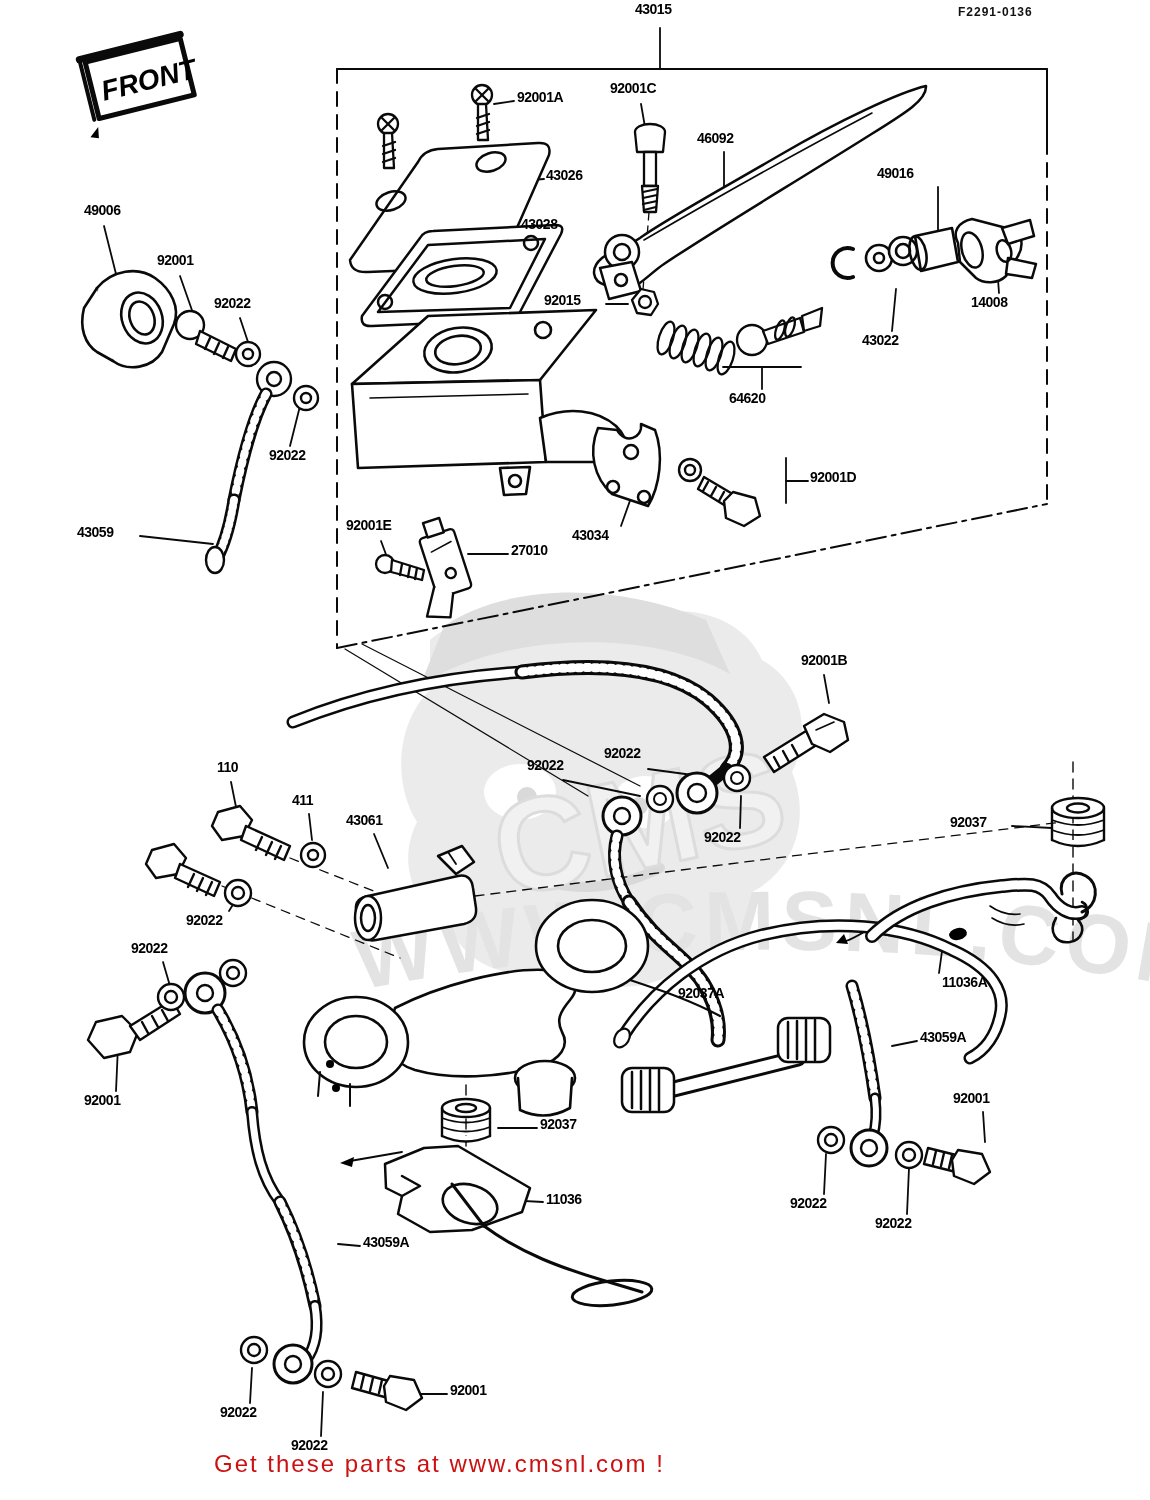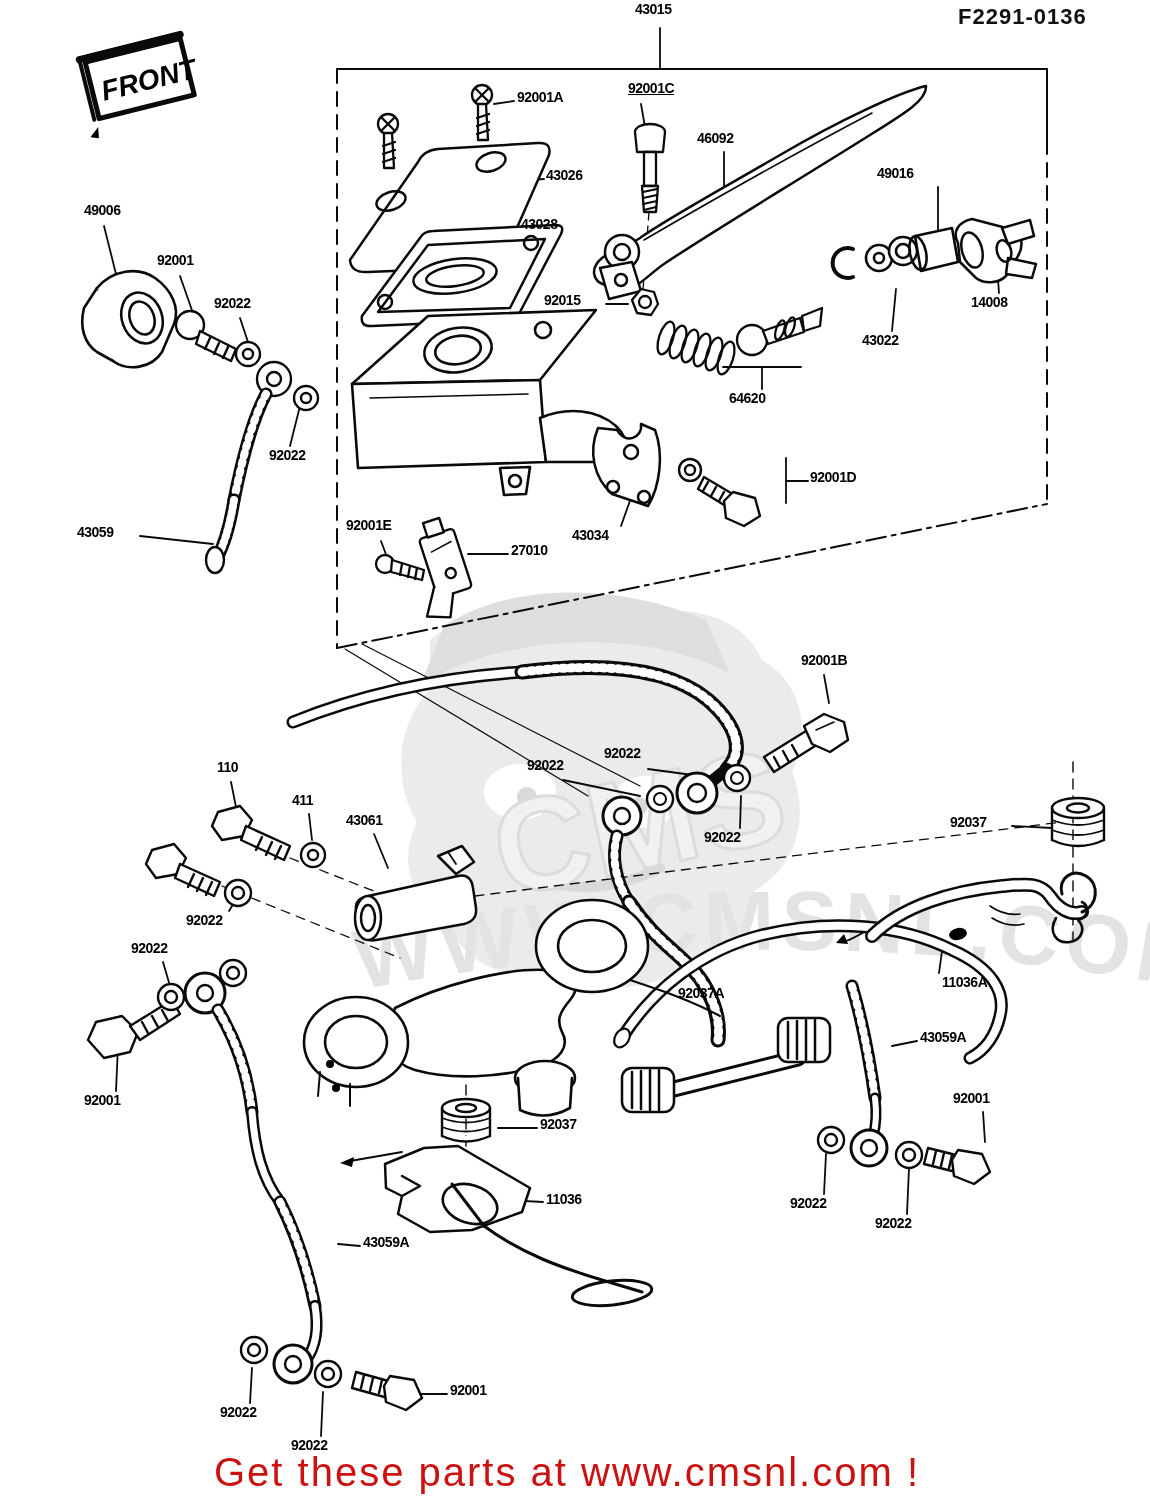--- a/index.html
+++ b/index.html
@@ -1,22 +1,22 @@
 <!DOCTYPE html>
 <html><head>
 <meta charset="utf-8">
 <style>
   html,body{margin:0;padding:0;background:#fff;}
   #fiche{position:relative;width:1150px;height:1500px;background:#ffffff;overflow:hidden;
          font-family:"Liberation Sans",sans-serif;}
   #art{position:absolute;left:0;top:0;width:1150px;height:1500px;}
   .txt{position:absolute;white-space:nowrap;line-height:1;}
   #page-title{left:20px;top:14px;font-size:27px;letter-spacing:1.5px;color:#8a8a8a;}
-  #fiche-code{left:958px;top:6px;font-size:22px;font-weight:700;letter-spacing:1px;color:#111;}
-  #footer-banner{left:214px;top:1452px;font-size:40px;letter-spacing:2px;color:#cc1111;}
+  #fiche-code{left:958px;top:6px;font-size:12px;font-weight:700;letter-spacing:1px;color:#111;}
+  #footer-banner{left:214px;top:1452px;font-size:24px;letter-spacing:2px;color:#cc1111;}
   .plabel{position:absolute;white-space:nowrap;line-height:1;
           font-family:"Liberation Sans",sans-serif;font-weight:700;font-size:14px;
           letter-spacing:-0.5px;color:#000;}
   svg text{font-family:"Liberation Sans",sans-serif;}
 </style>
 </head>
 <body>
 
 <div id="fiche">
 
@@ -454,21 +454,21 @@
     <path d="M484,1226 C522,1254 562,1268 602,1280 L642,1292" stroke-width="3"></path>
     <ellipse cx="612" cy="1293" rx="40" ry="12" transform="rotate(-6 612 1293)" stroke-width="3"></ellipse>
   </g>
 
 </svg>
 
 <div class="txt" id="fiche-code">F2291-0136</div>
 <div id="labels">
       <div class="plabel" style="left: 635px; top: 2px;">43015</div>
       <div class="plabel" style="left: 517px; top: 90px;">92001A</div>
-      <div class="plabel" style="left: 628px; top: 81px; text-decoration: underline;">92001C</div>
+      <div class="plabel" style="left: 610px; top: 81px;">92001C</div>
       <div class="plabel" style="left: 697px; top: 131px;">46092</div>
       <div class="plabel" style="left: 546px; top: 168px;">43026</div>
       <div class="plabel" style="left: 521px; top: 217px;">43028</div>
       <div class="plabel" style="left: 877px; top: 166px;">49016</div>
       <div class="plabel" style="left: 971px; top: 295px;">14008</div>
       <div class="plabel" style="left: 862px; top: 333px;">43022</div>
       <div class="plabel" style="left: 544px; top: 293px;">92015</div>
       <div class="plabel" style="left: 729px; top: 391px;">64620</div>
       <div class="plabel" style="left: 810px; top: 470px;">92001D</div>
       <div class="plabel" style="left: 572px; top: 528px;">43034</div>

